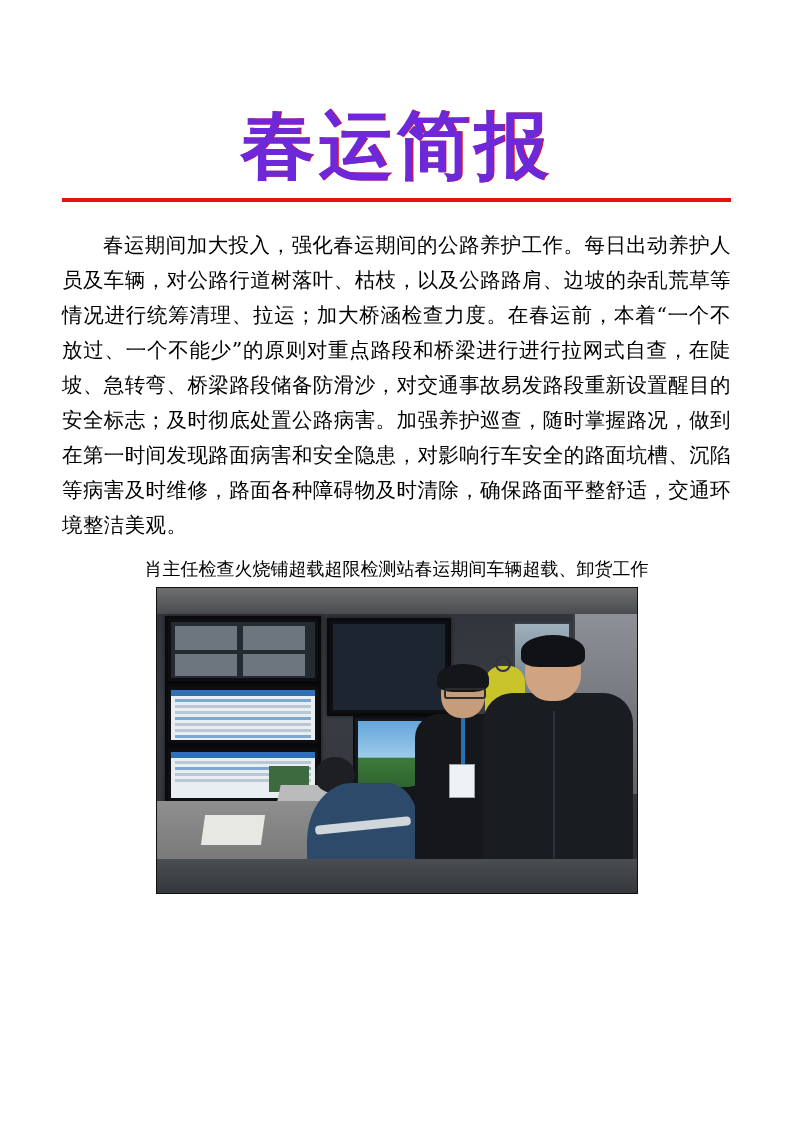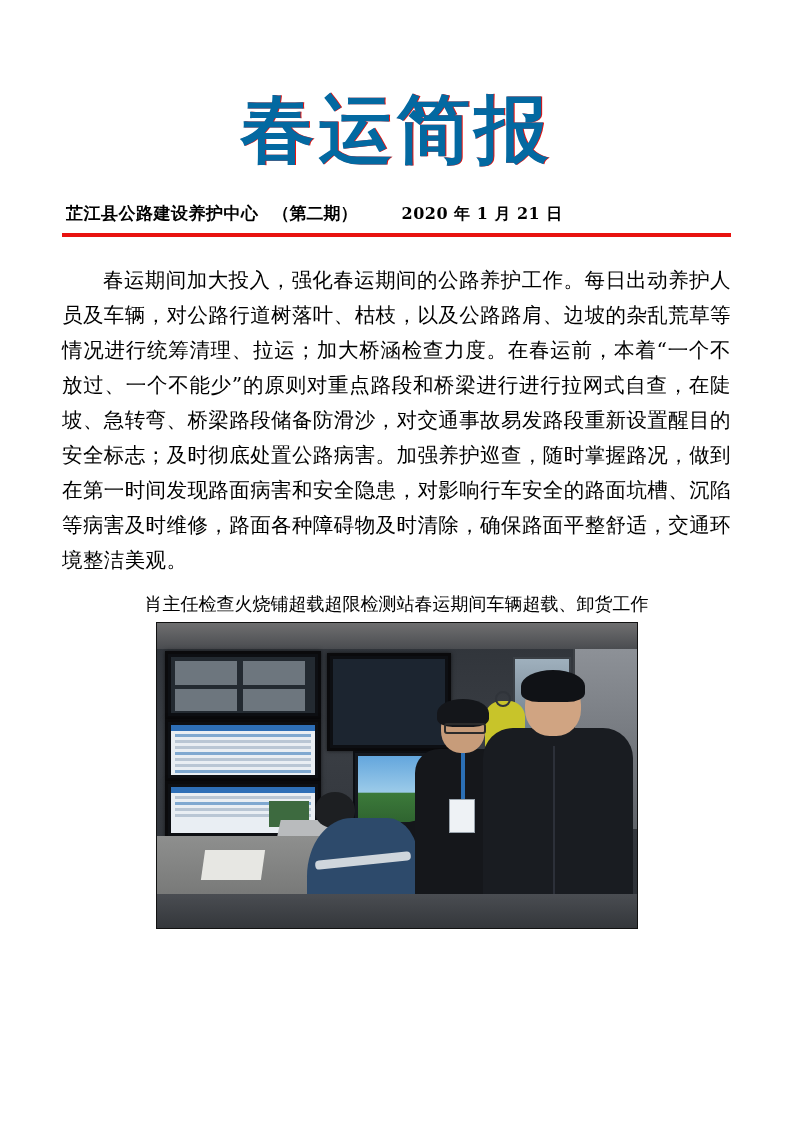--- a/index.html
+++ b/index.html
@@ -21,27 +21,27 @@
     height: 1122px;
     box-sizing: border-box;
     padding: 0 62px;
   }
   
   .masthead {
     text-align: center;
     padding-top: 92px;
   }
   .masthead-title {
-    color: #0369a1;
+    color: #6d28d9;
     font-family: "DejaVu Serif", "Liberation Serif", serif;
     font-weight: bold;
     font-size: 74px;
     line-height: 1.0;
     letter-spacing: 4px;
-    margin: 0;
+    margin: 16px;
     text-shadow: 1px 0 0 #e8120f;
   }
   .issue-line {
     display: flex;
     align-items: baseline;
     margin-top: 36px;
     padding: 0 4px;
     font-weight: bold;
   }
   .issue-org {
@@ -254,25 +254,20 @@
   }
 </style>
 </head>
 <body>
 
 <div class="page">
 
   <div class="masthead">
     <h1 class="masthead-title">春运简报</h1>
 
-    <div class="issue-line">
-      <span class="issue-org">芷江县公路建设养护中心</span>
-      <span class="issue-number">（第二期）</span>
-      <span class="issue-date">2020 年 1 月 21 日</span>
-    </div>
 
     <div class="rule"></div>
   </div>
 
   <div class="body-text">
     <p>春运期间加大投入，强化春运期间的公路养护工作。每日出动养护人员及车辆，对公路行道树落叶、枯枝，以及公路路肩、边坡的杂乱荒草等情况进行统筹清理、拉运；加大桥涵检查力度。在春运前，本着“一个不放过、一个不能少”的原则对重点路段和桥梁进行进行拉网式自查，在陡坡、急转弯、桥梁路段储备防滑沙，对交通事故易发路段重新设置醒目的安全标志；及时彻底处置公路病害。加强养护巡查，随时掌握路况，做到在第一时间发现路面病害和安全隐患，对影响行车安全的路面坑槽、沉陷等病害及时维修，路面各种障碍物及时清除，确保路面平整舒适，交通环境整洁美观。</p>
   </div>
 
   <div class="figure">
     <div class="figure-caption">肖主任检查火烧铺超载超限检测站春运期间车辆超载、卸货工作</div>

